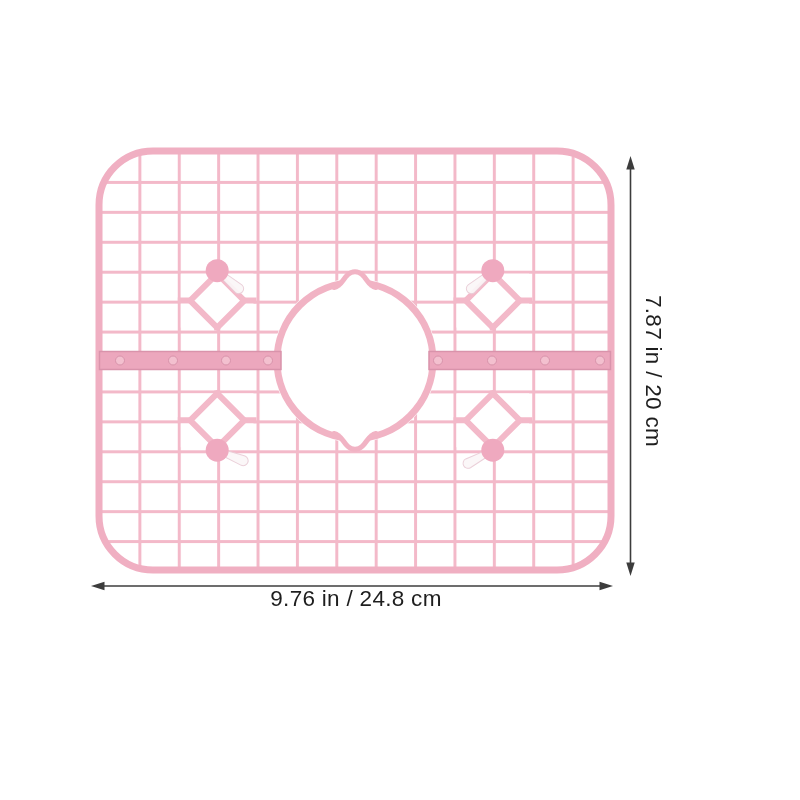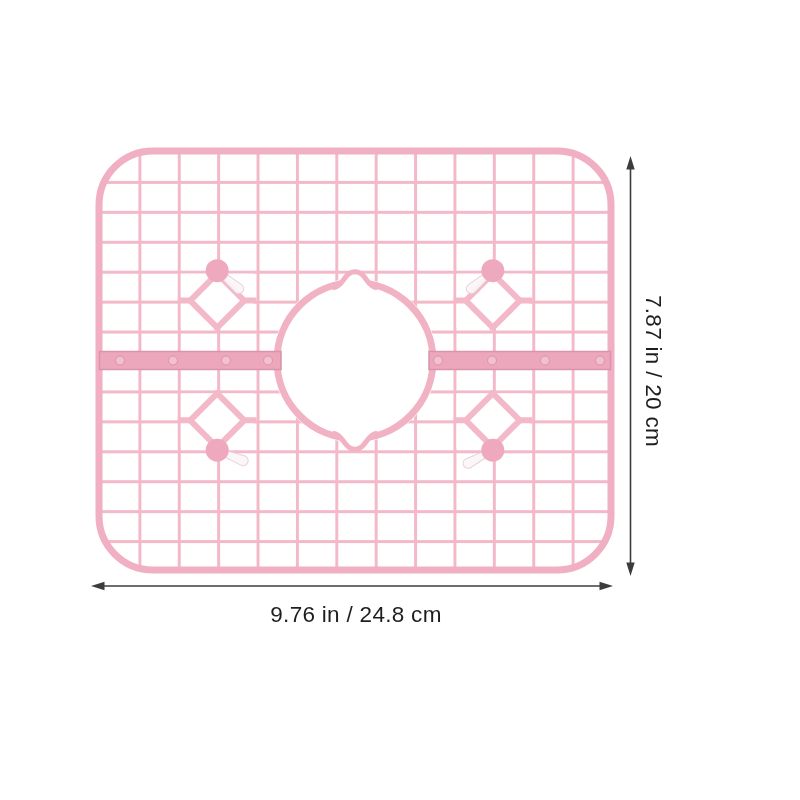--- a/index.html
+++ b/index.html
@@ -39,21 +39,21 @@
   .knob{fill:var(--knob-fill);}
   .prong{fill:var(--prong-fill);stroke:var(--prong-stroke);stroke-width:1;opacity:0.92;}
   .dim-line{stroke:var(--dim-line);stroke-width:1.6;fill:none;}
   .dim-arrowhead{fill:var(--dim-line);stroke:none;}
 
   .dim-label{
     position:absolute;color:var(--label-text);
     font-size:22.5px;letter-spacing:0.3px;white-space:nowrap;
     text-align:center;
   }
-  .dim-label.horizontal{left:206px;top:602px;width:300px;}
+  .dim-label.horizontal{left:206px;top:586px;width:300px;}
   .dim-label.vertical{
     left:653px;top:371px;width:300px;
     transform:translate(-50%,-50%) rotate(90deg);
   }
 </style>
 </head>
 <body>
 
 <div class="stage">
 

